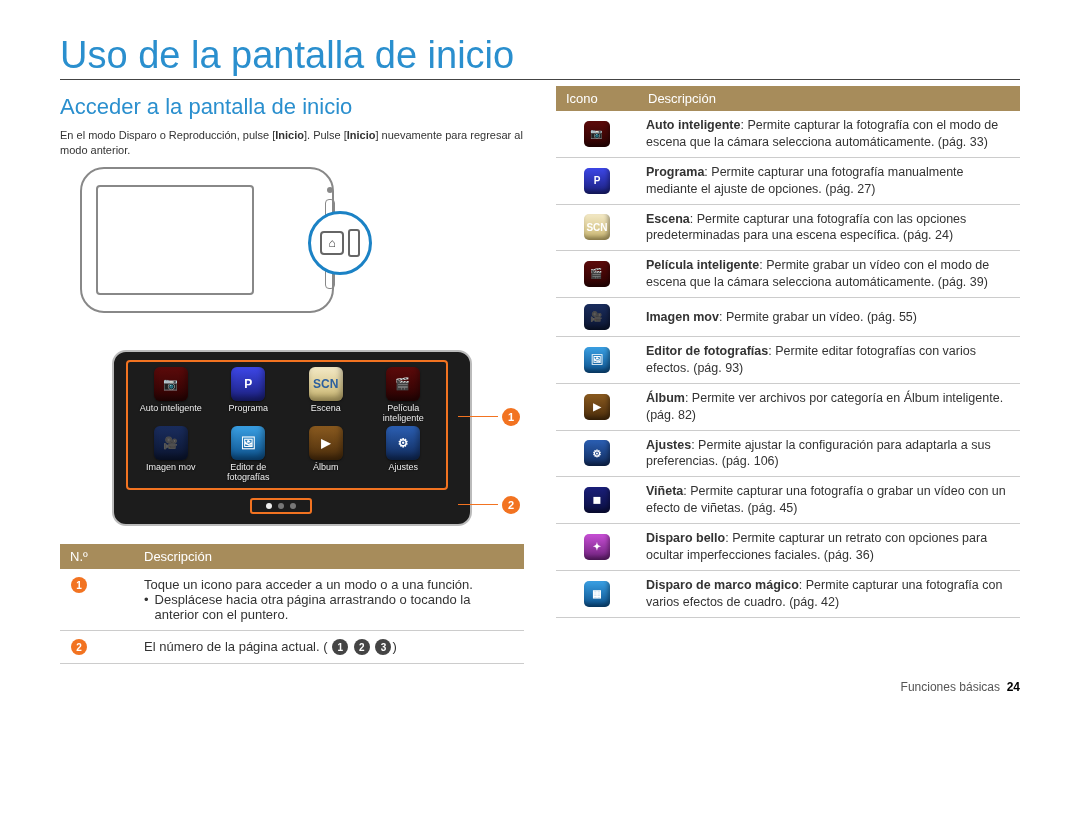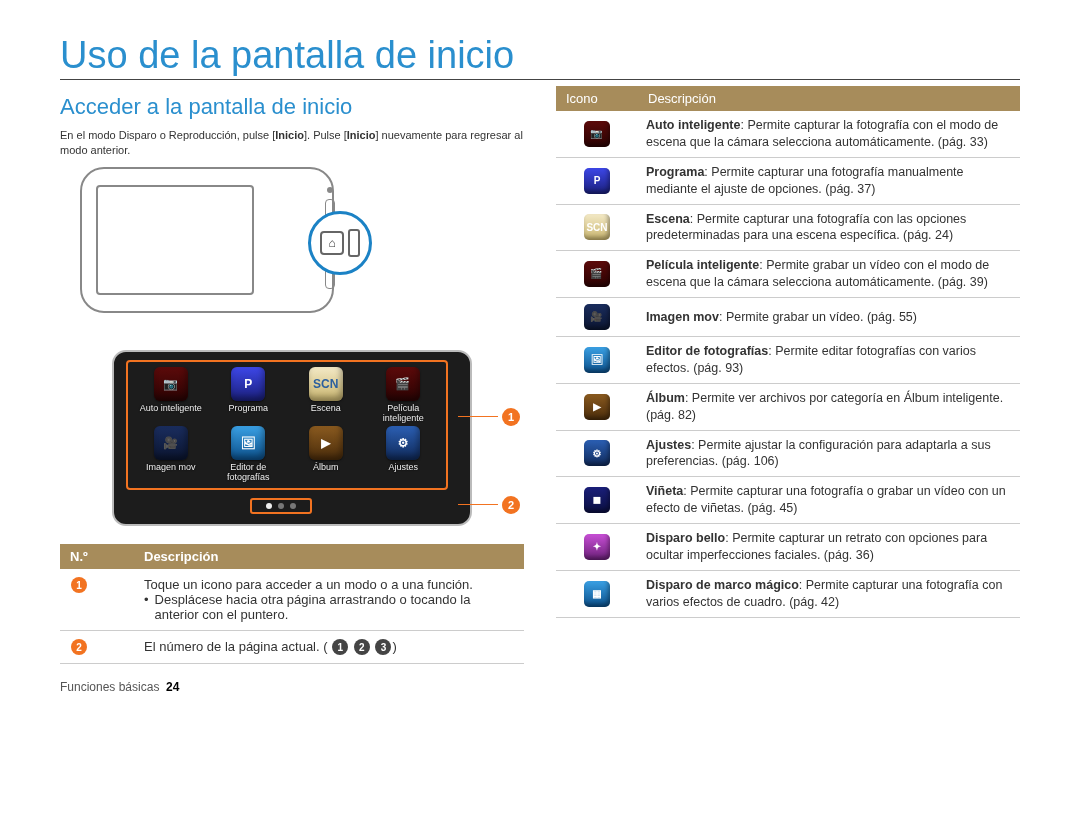--- a/index.html
+++ b/index.html
@@ -44,34 +44,34 @@
   .pag-dots{position:absolute;left:138px;bottom:16px;border:2px solid #f27321;border-radius:3px;padding:3px 14px;display:flex;gap:6px;align-items:center}
   .pd{width:6px;height:6px;border-radius:50%;background:#777}
   .pd.on{background:#eee}
   .callout{position:absolute;display:flex;align-items:center}
   .co1{right:-48px;top:58px}
   .co2{right:-48px;top:146px}
   .co-line{width:40px;height:0;border-top:1px solid #f27321}
   .co-num{width:18px;height:18px;border-radius:50%;background:#f27321;color:#fff;font-size:11px;display:flex;align-items:center;justify-content:center;margin-left:4px;font-weight:bold}
 
   table{width:100%;border-collapse:collapse;font-size:13px}
-  .t1 th{background:#a78c5b;color:#fff;font-weight:bold;text-align:left;padding:5px 10px}
+  .t1 th{background:#a78c5b;color:#fff;font-weight:normal;text-align:left;padding:5px 10px}
   .t1 th:first-child{width:54px}
   .t1 td{padding:8px 10px;border-bottom:1px solid #ccc;vertical-align:top}
   .num-badge{display:inline-flex;width:16px;height:16px;border-radius:50%;background:#f27321;color:#fff;font-size:10px;align-items:center;justify-content:center;font-weight:bold;margin:0 1px}
   .num-badge.bw{background:#444}
   .bullet-line{display:flex;gap:6px}
 
   .t2 th{background:#a78c5b;color:#fff;font-weight:normal;text-align:left;padding:5px 10px}
   .t2 th:first-child{width:62px}
   .t2 td{padding:6px 8px;border-bottom:1px solid #ccc;vertical-align:middle;font-size:12.5px;line-height:1.35}
   .t2 td:first-child{text-align:center}
   .ic-sm{width:26px;height:26px;border-radius:5px;display:inline-flex;align-items:center;justify-content:center;color:#fff;font-size:10px;font-weight:bold;box-shadow:inset -2px -3px 4px rgba(0,0,0,.35)}
 
-  .footer{text-align:left;font-size:12px;color:#555;margin-top:16px}
+  .footer{text-align:right;font-size:12px;color:#555;margin-top:16px}
   .footer .pg{font-weight:bold;color:#000}
 </style>
 </head>
 <body>
 
 <div class="page">
 
   <div class="title">Uso de la pantalla de inicio</div>
   <div class="underline"></div>
 
@@ -186,21 +186,21 @@
             <th>Descripción</th>
           </tr>
         </thead>
         <tbody id="icon-rows">
             <tr>
               <td><span class="ic-sm ic-auto">📷</span></td>
               <td><span class="bold">Auto inteligente</span><span>: Permite capturar la fotografía con el modo de escena que la cámara selecciona automáticamente. (pág. 33)</span></td>
             </tr>
             <tr>
               <td><span class="ic-sm ic-prog">P</span></td>
-              <td><span class="bold">Programa</span><span>: Permite capturar una fotografía manualmente mediante el ajuste de opciones. (pág. 37)</span></td>
+              <td><span class="bold">Programa</span><span>: Permite capturar una fotografía manualmente mediante el ajuste de opciones. (pág. 27)</span></td>
             </tr>
             <tr>
               <td><span class="ic-sm ic-scn">SCN</span></td>
               <td><span class="bold">Escena</span><span>: Permite capturar una fotografía con las opciones predeterminadas para una escena específica. (pág. 24)</span></td>
             </tr>
             <tr>
               <td><span class="ic-sm ic-movie">🎬</span></td>
               <td><span class="bold">Película inteligente</span><span>: Permite grabar un vídeo con el modo de escena que la cámara selecciona automáticamente. (pág. 39)</span></td>
             </tr>
             <tr>

